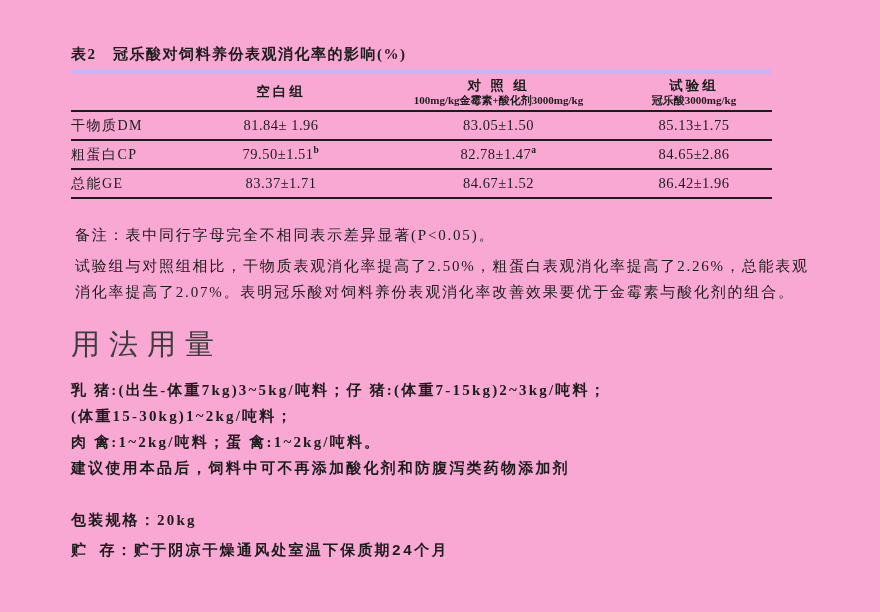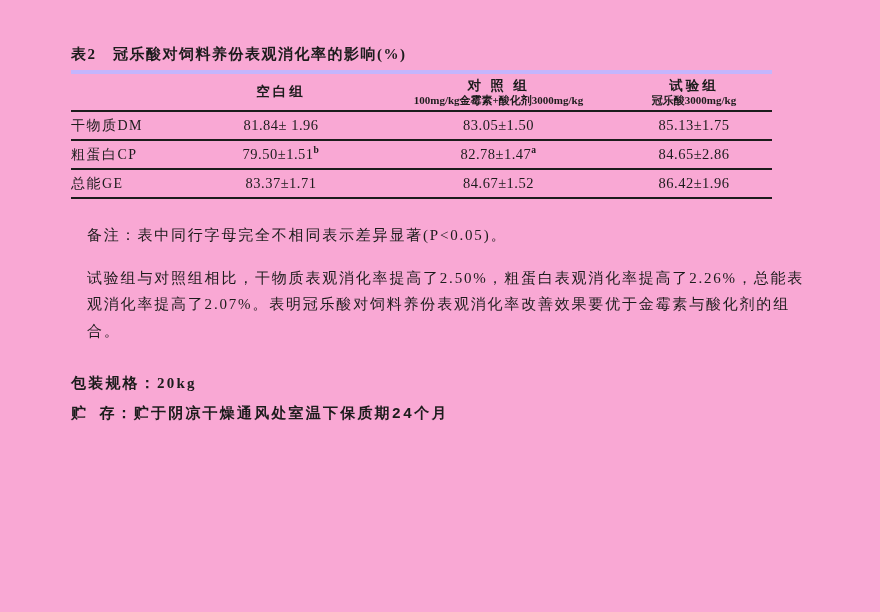--- a/index.html
+++ b/index.html
@@ -75,21 +75,21 @@
     font-weight: 700;
     line-height: 0;
   }
   .notes {
     margin-top: 23px;
     font-size: 15px;
     line-height: 26.5px;
     letter-spacing: 1.8px;
     font-weight: 500;
   }
-  .notes p { margin: 16px; }
+  .notes p { margin: 4px; }
   .usage-heading {
     margin: 22px 0 0 0;
     font-size: 29px;
     line-height: 32px;
     font-weight: 400;
     letter-spacing: 9px;
     color: #3d3d3d;
   }
   .usage {
     margin-top: 17px;
@@ -160,19 +160,26 @@
           <td class="col-trial val"><span>86.42±1.96</span><sup></sup></td>
         </tr>
       </tbody>
     </table>
 
     <div class="notes">
       <p>备注：表中同行字母完全不相同表示差异显著(P&lt;0.05)。</p>
       <p>试验组与对照组相比，干物质表观消化率提高了2.50%，粗蛋白表观消化率提高了2.26%，总能表观消化率提高了2.07%。表明冠乐酸对饲料养份表观消化率改善效果要优于金霉素与酸化剂的组合。</p>
     </div>
 
+    <h1 class="usage-heading">用法用量</h1>
 
+    <div class="usage">
+      <p>乳 猪:(出生-体重7kg)3~5kg/吨料；仔 猪:(体重7-15kg)2~3kg/吨料；</p>
+      <p>(体重15-30kg)1~2kg/吨料；</p>
+      <p>肉 禽:1~2kg/吨料；蛋 禽:1~2kg/吨料。</p>
+      <p>建议使用本品后，饲料中可不再添加酸化剂和防腹泻类药物添加剂</p>
+    </div>
 
     <p class="pack-line">包装规格：20kg</p>
     <p class="storage-line">贮 存：贮于阴凉干燥通风处室温下保质期24个月</p>
 
   </div>
 </div>
 
 </body></html>

